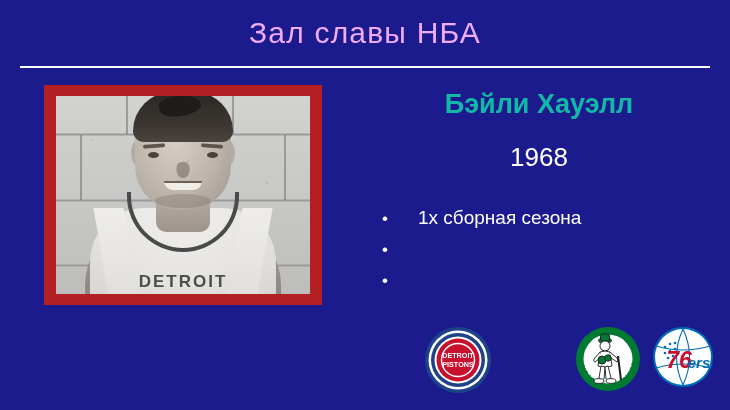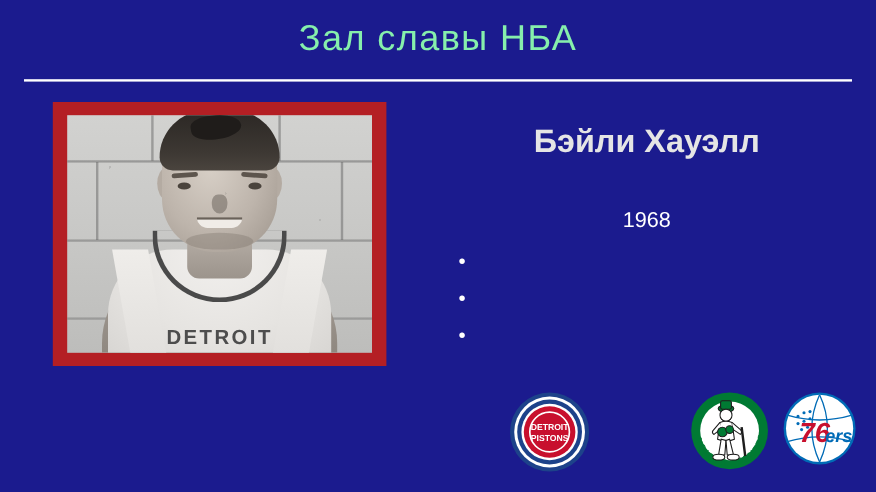--- a/index.html
+++ b/index.html
@@ -18,21 +18,21 @@
     overflow: hidden;
   }
 
   
   #title {
     position: absolute;
     left: 0;
     top: 16px;
     width: 730px;
     text-align: center;
-    color: #86efac;
+    color: #f0abfc;
     font-size: 30px;
     font-weight: 400;
     letter-spacing: 1.2px;
     white-space: nowrap;
   }
   #title-rule {
     position: absolute;
     left: 20px;
     top: 66px;
     width: 690px;
@@ -252,38 +252,37 @@
       radial-gradient(circle at 83% 44%, rgba(60,60,60,.12) 0 1px, transparent 1px),
       radial-gradient(circle at 31% 61%, rgba(60,60,60,.10) 0 1px, transparent 1px),
       radial-gradient(circle at 52% 33%, rgba(60,60,60,.10) 0 1px, transparent 1px);
     pointer-events: none;
   }
 
   
   #player-name {
     position: absolute;
     left: 360px;
-    top: 103px;
+    top: 89px;
     width: 358px;
     text-align: center;
-    color: #e5e5e5;
+    color: #14b8a6;
     font-size: 27px;
     font-weight: 700;
     white-space: nowrap;
   }
   #player-year {
     position: absolute;
     left: 360px;
     top: 142px;
     width: 358px;
     text-align: center;
     color: #ffffff;
-    font-size: 18px;
+    font-size: 26px;
     font-weight: 400;
-    margin-top: 31px;
   }
   #achievements {
     position: absolute;
     left: 382px;
     top: 202px;
     margin: 0;
     padding: 0;
     list-style: none;
   }
   #achievements li {
@@ -359,20 +358,21 @@
       <div id="grain"></div>
     </div>
   </div>
 
   <div id="player-name">Бэйли Хауэлл</div>
   <div id="player-year">1968</div>
 
   <ul id="achievements">
     <li>
       <span class="bullet-dot">•</span>
+      <span>1x сборная сезона</span>
     </li>
     <li>
       <span class="bullet-dot">•</span>
     </li>
     <li>
       <span class="bullet-dot">•</span>
     </li>
   </ul>
 
   <div id="logo-row">

